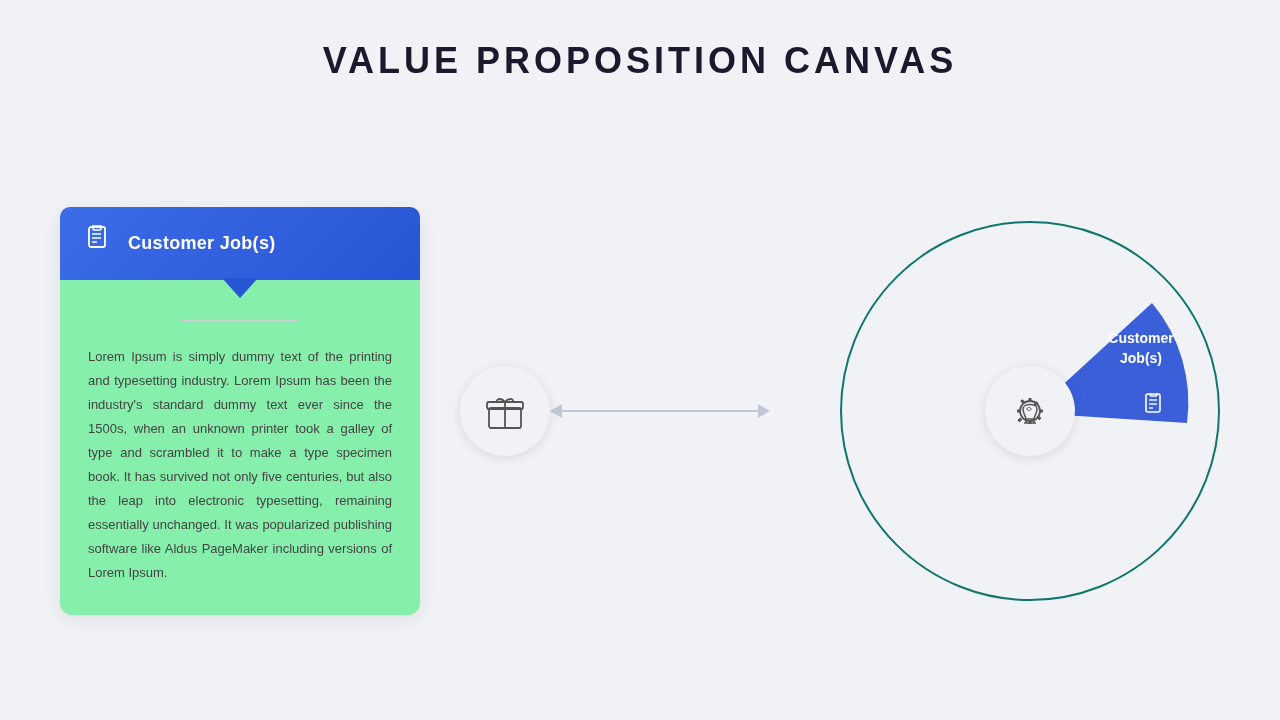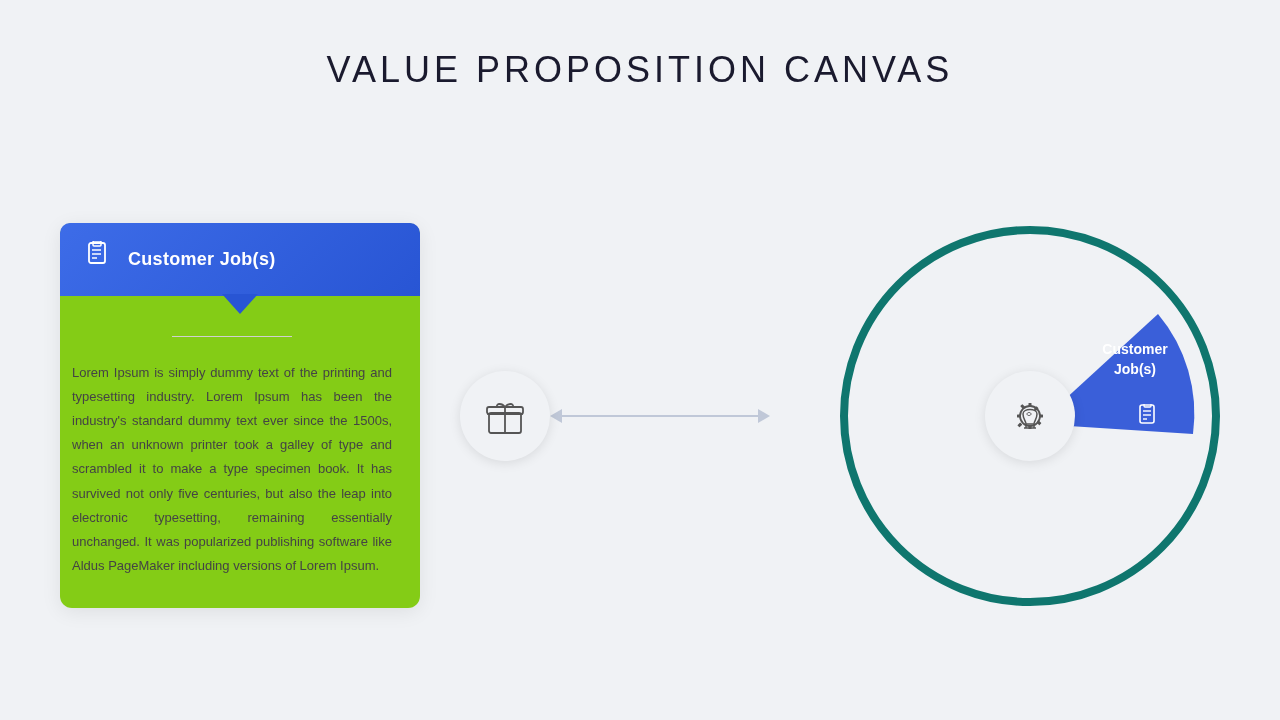--- a/index.html
+++ b/index.html
@@ -25,40 +25,39 @@
       color: #4a7de8;
       font-size: 15px;
       font-weight: 500;
       letter-spacing: 1px;
       margin-bottom: 6px;
     }
 
     .header-title {
       color: #1a1a2e;
       font-size: 36px;
-      font-weight: 400;
+      font-weight: 700;
       letter-spacing: 4px;
       text-transform: uppercase;
-      margin-top: 9px;
     }
 
     .main-content {
       display: flex;
       flex-direction: row;
       align-items: center;
       width: 100%;
       padding: 0 60px;
       gap: 0;
       flex: 1;
     }
 
     
     .card-container {
       width: 360px;
-      background: #84cc16;
+      background: #86efac;
       border-radius: 12px;
       box-shadow: 0 4px 20px rgba(0,0,0,0.08);
       overflow: visible;
       flex-shrink: 0;
       position: relative;
     }
 
     .card-header {
       background: linear-gradient(135deg, #3d6ce8 0%, #2855d4 100%);
       border-radius: 10px 10px 0 0;
@@ -88,21 +87,21 @@
     }
 
     .card-header-title {
       color: #fff;
       font-size: 18px;
       font-weight: 600;
       letter-spacing: 0.3px;
     }
 
     .card-body {
-      padding: 40px 28px 30px 12px;
+      padding: 40px 28px 30px 28px;
     }
 
     .card-divider {
       width: 120px;
       height: 1px;
       background: #d0d0d0;
       margin: 0 auto 24px auto;
     }
 
     .card-text {
@@ -181,21 +180,21 @@
       transform: translateY(-50%);
       width: 380px;
       height: 380px;
       z-index: 1;
     }
 
     .big-circle {
       width: 380px;
       height: 380px;
       border-radius: 50%;
-      border: 8px solid #0f766e;
+      border: 2px solid #0f766e;
       background: transparent;
       position: relative;
     }
 
     
     .gear-circle {
       width: 90px;
       height: 90px;
       background: #f0f2f5;
       border-radius: 50%;

